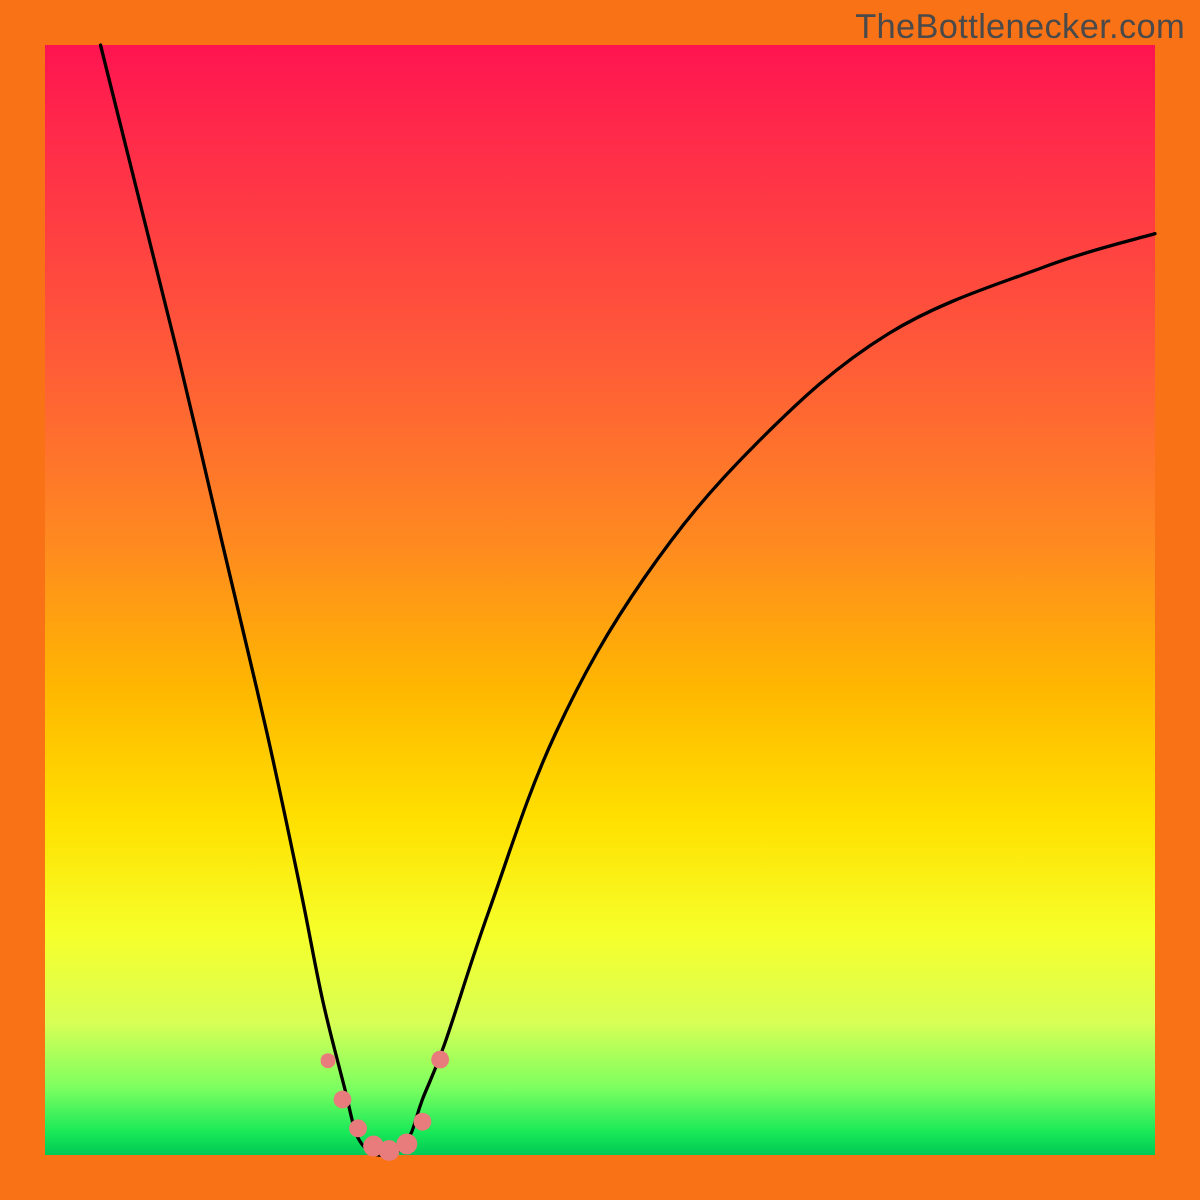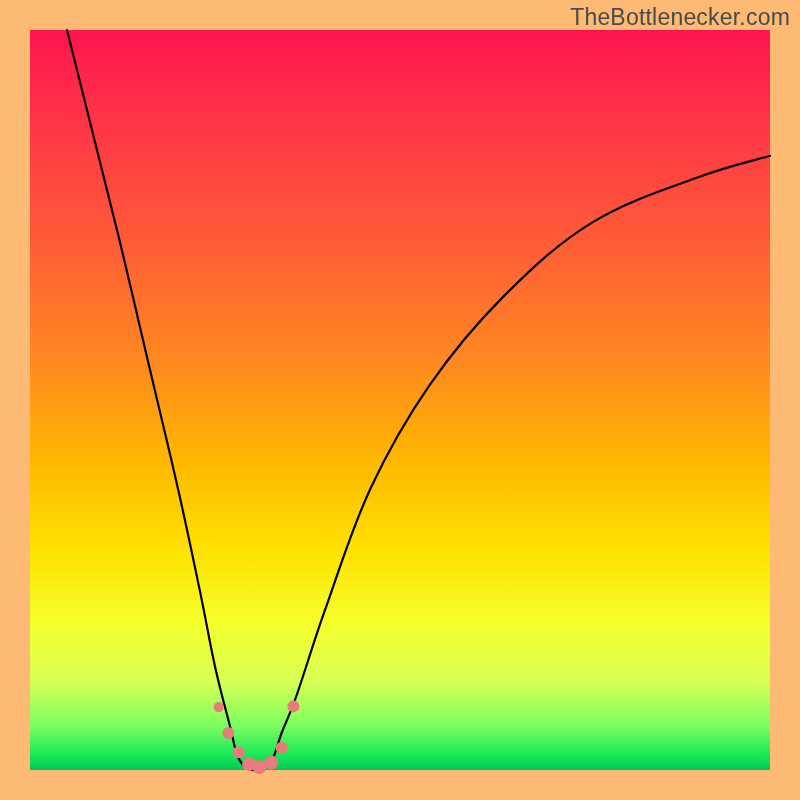--- a/index.html
+++ b/index.html
@@ -8,21 +8,21 @@
     width: 800px;
     height: 800px;
     overflow: hidden;
     background: #000;
     font-family: Arial, Helvetica, sans-serif;
   }
   .frame {
     position: relative;
     width: 800px;
     height: 800px;
-    background: #fdba74;
+    background: #f97316;
   }
   .plot {
     position: absolute;
     left: 30px;
     top: 30px;
     width: 740px;
     height: 740px;
     
     background: linear-gradient(
       to bottom,

